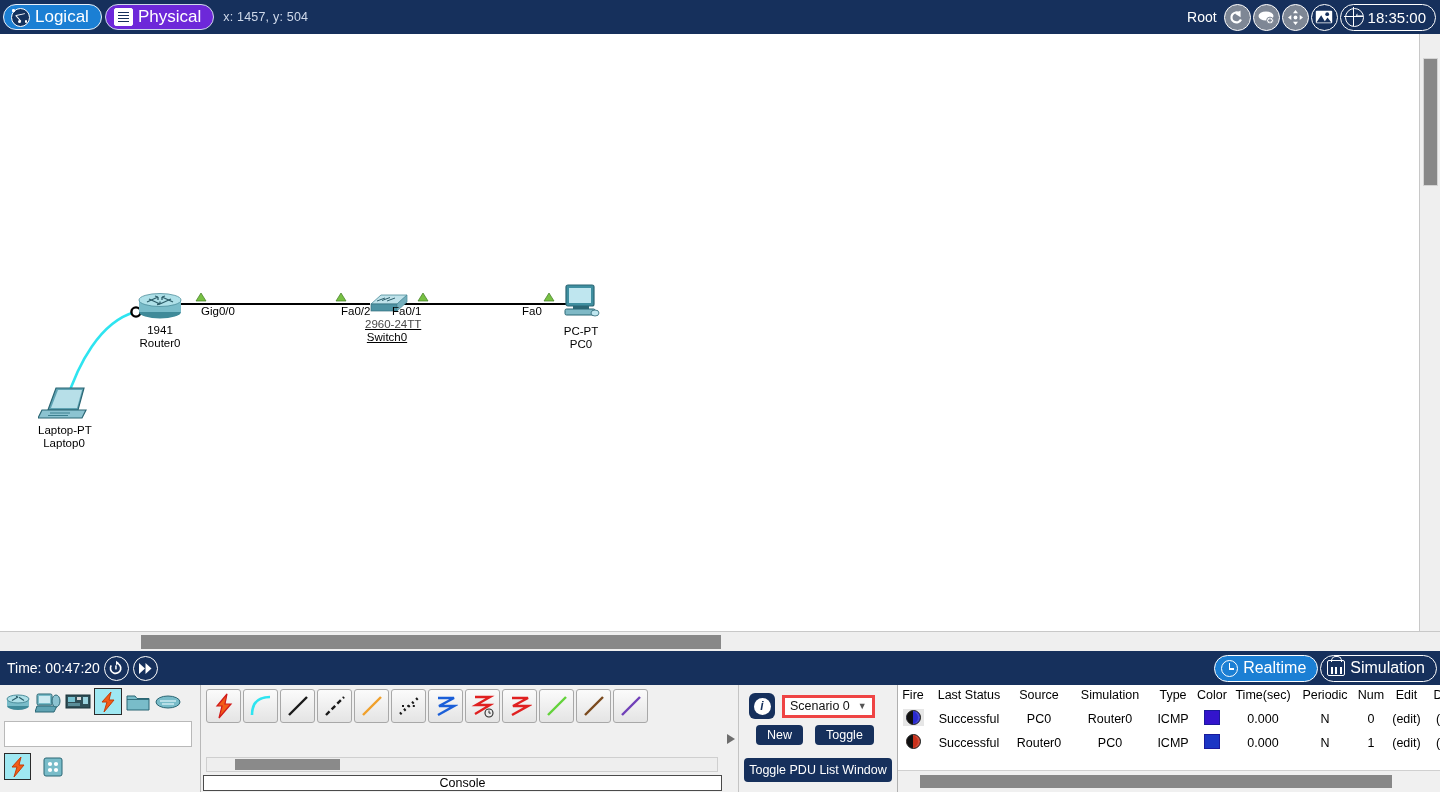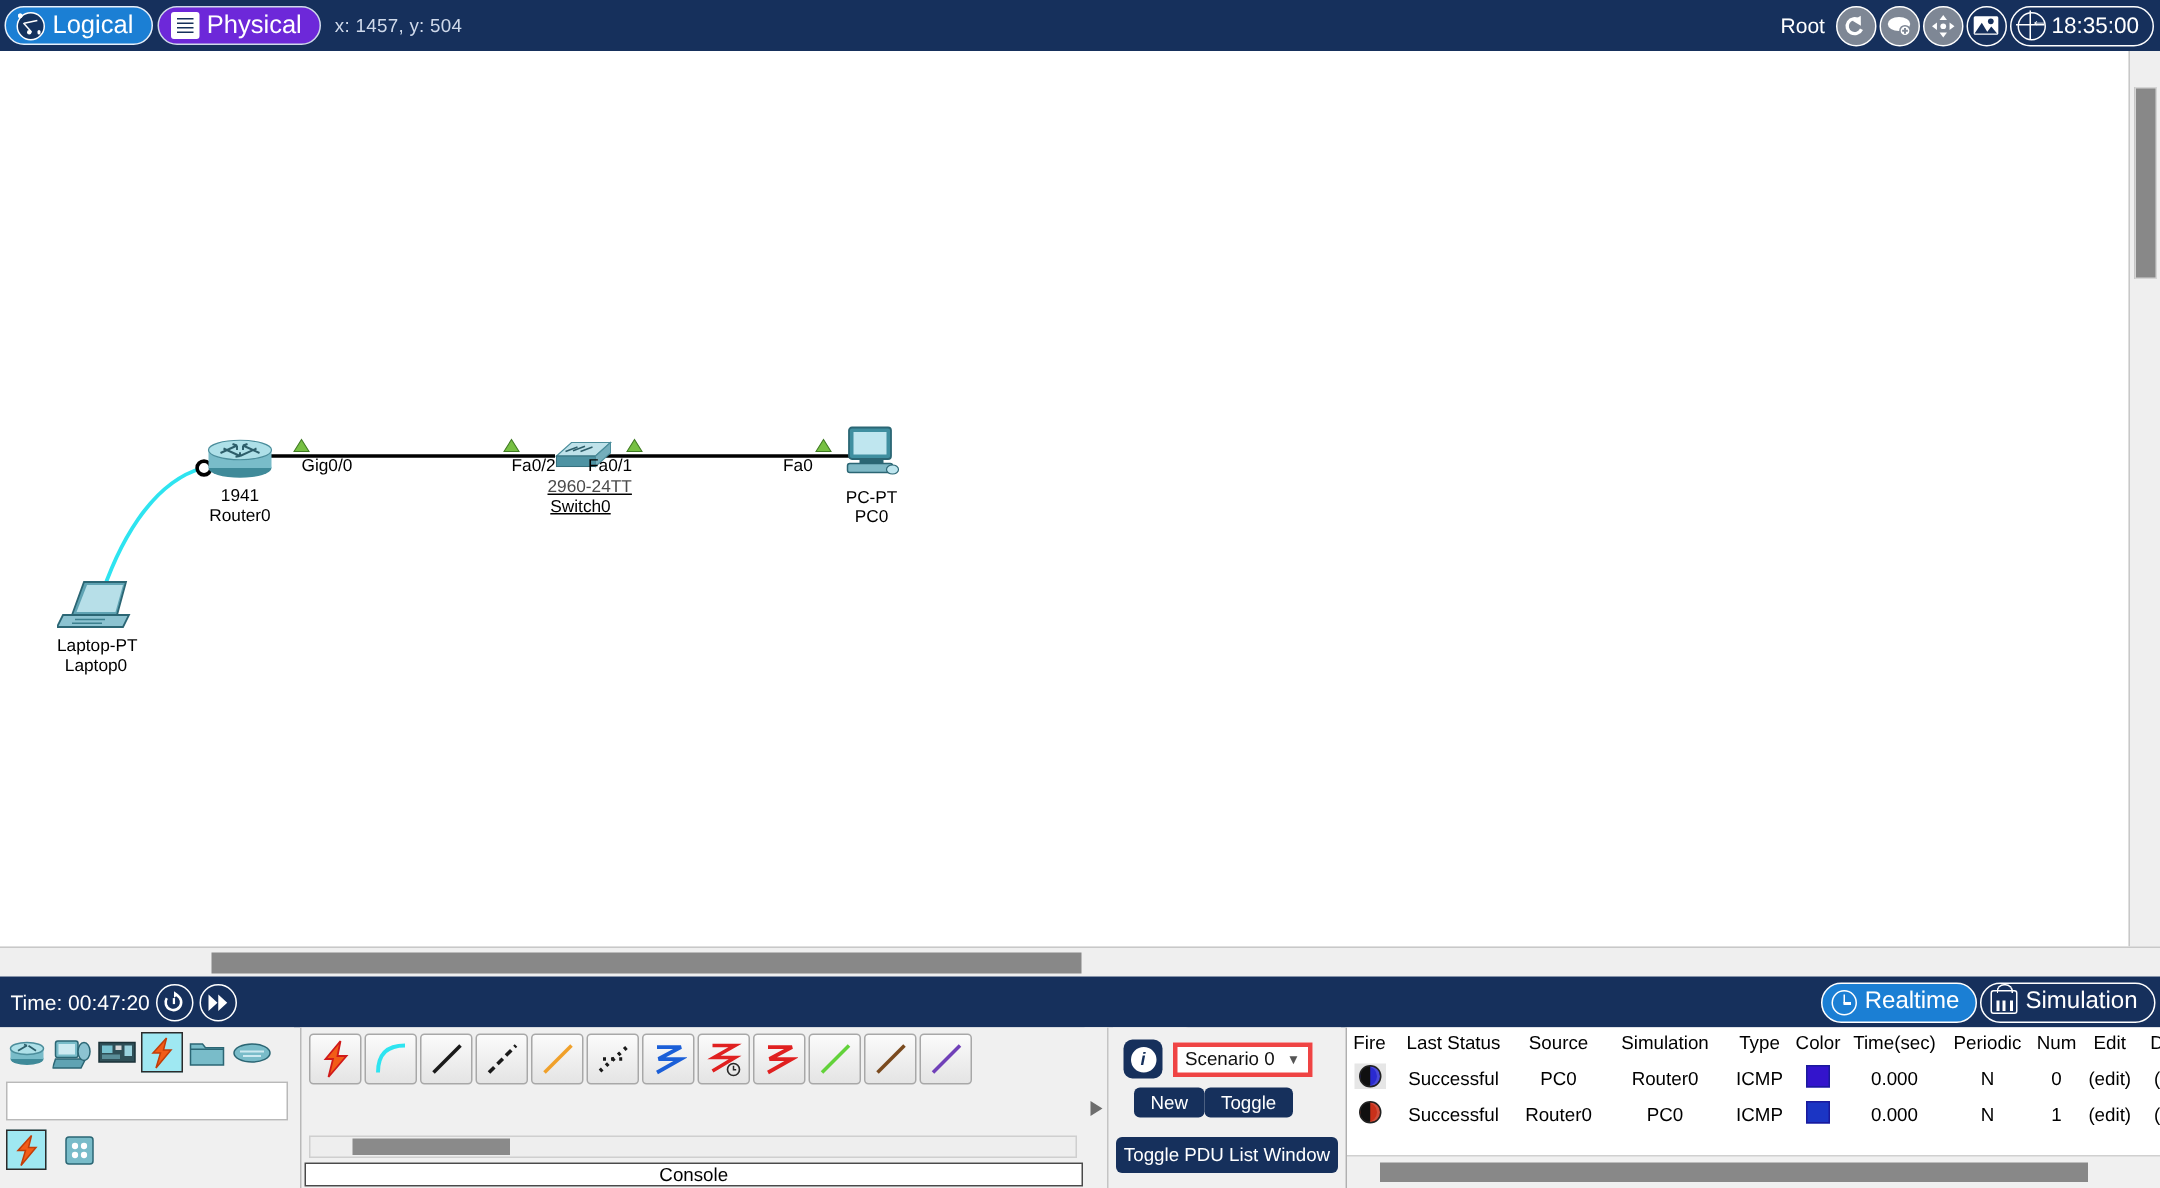--- a/index.html
+++ b/index.html
@@ -202,21 +202,21 @@
   }
   .info-inner{
     width:17px;height:17px;border-radius:50%;background:#ffffff;color:#16305c;
     font-size:12px;font-weight:bold;font-style:italic;display:flex;align-items:center;justify-content:center;
   }
   .sc-select {
     display:flex; align-items:center; gap:8px; height: 23px; padding: 0 5px;
     border: 3px solid #ef4444; background: #ffffff; font-size: 12.5px; color: #111;
   }
   .chev { font-size: 9px; color: #555; }
-  .sc-btns { display: flex; padding: 6px 0 0 14px; }
+  .sc-btns { display: flex; gap: 12px; padding: 6px 0 0 14px; }
   .sc-btn {
     background: #16305c; color: #ffffff; font-size: 12.5px;
     border-radius: 4px; padding: 3px 11px;
   }
   .toggle-btn {
     position: absolute; left: 2px; top: 73px; width: 148px;
     background: #16305c; color: #ffffff; font-size: 12.5px;
     border-radius: 4px; padding: 5px 0; text-align:center;
   }
 

